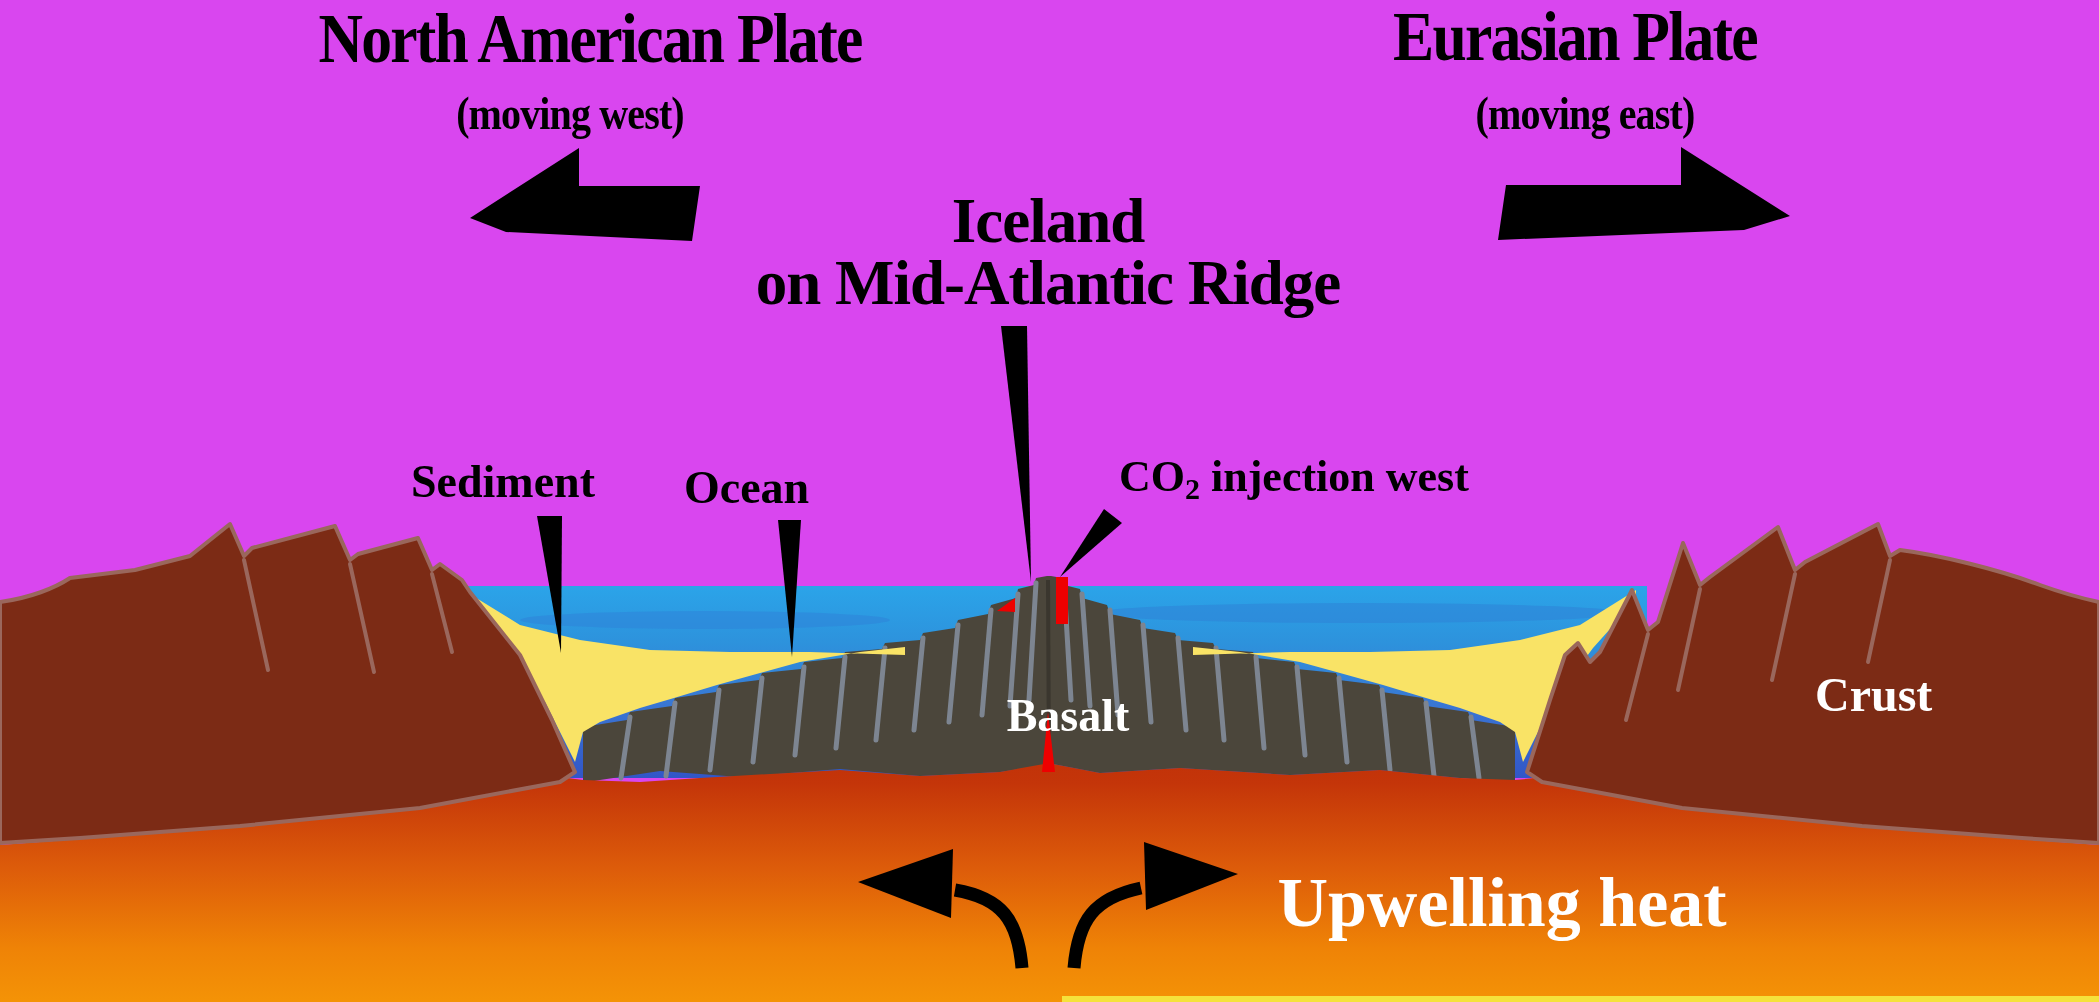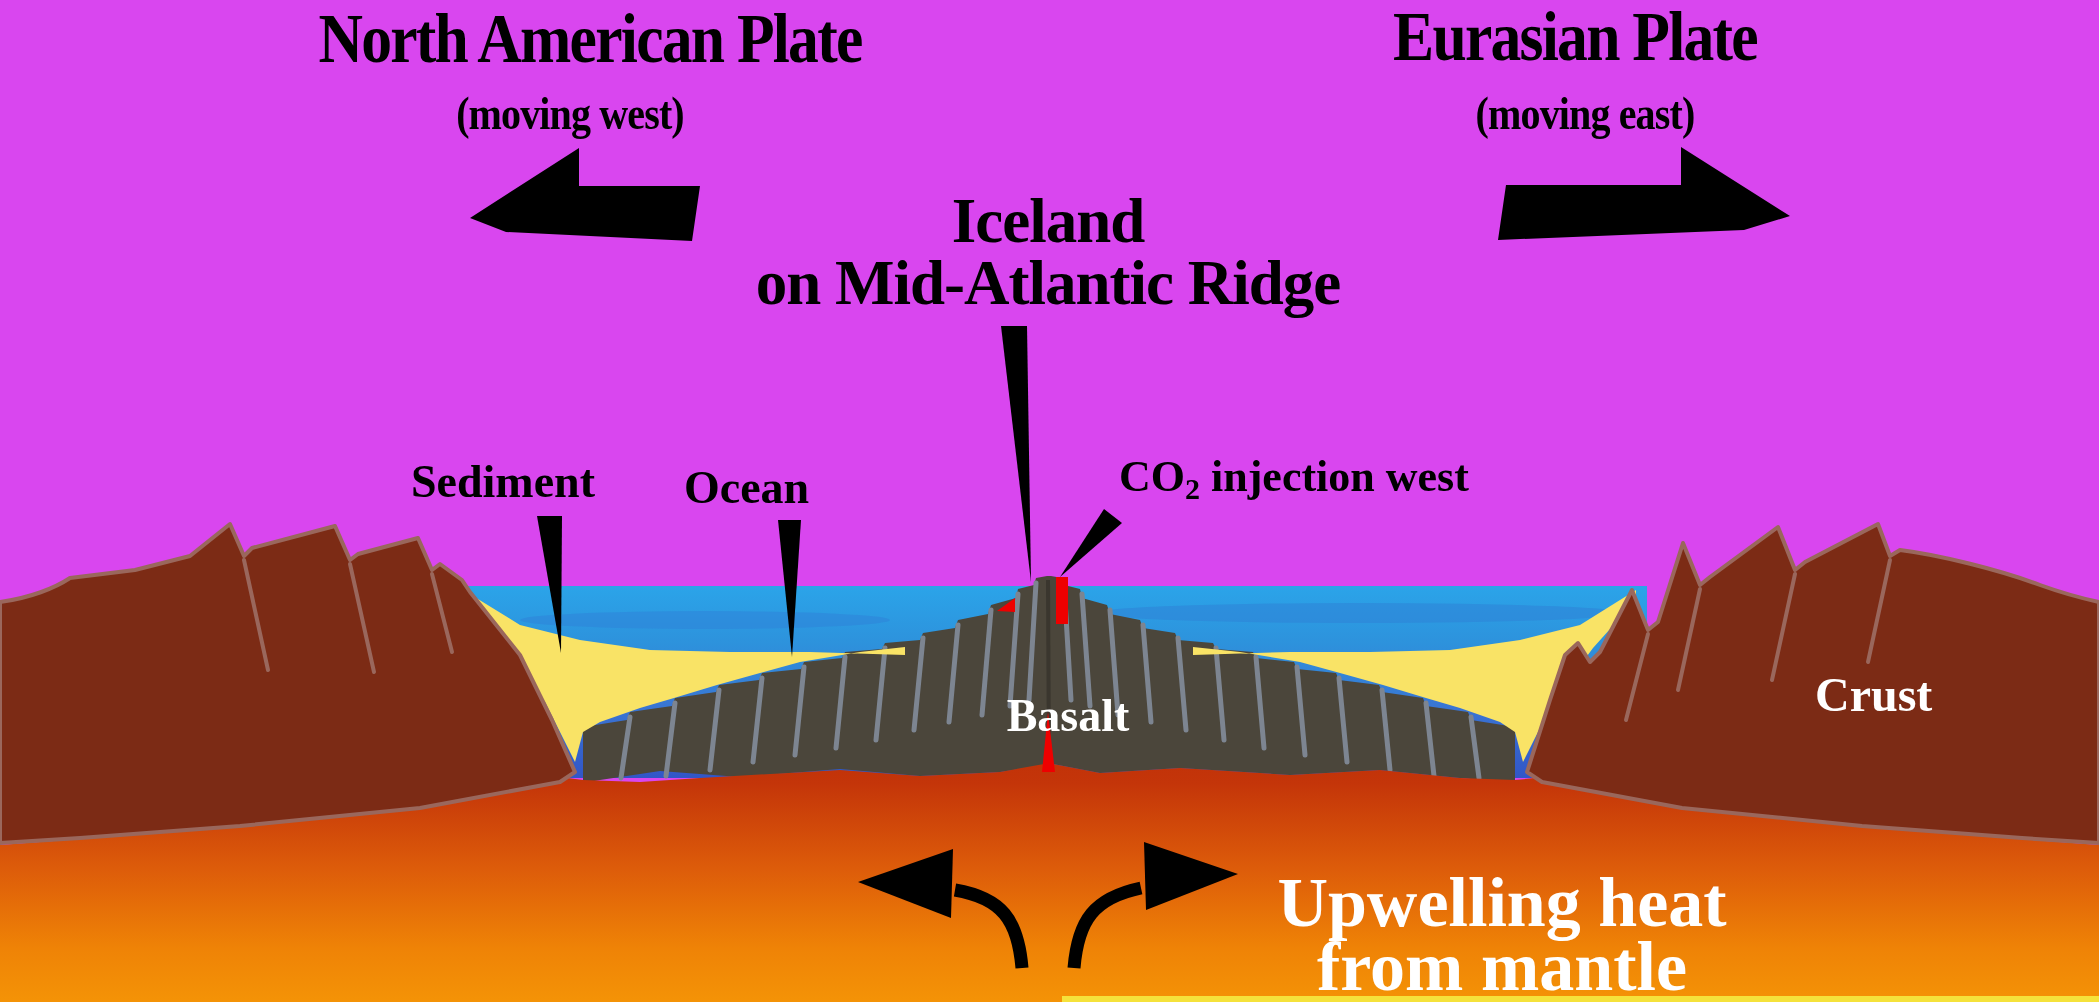--- a/index.html
+++ b/index.html
@@ -194,15 +194,14 @@
 
   <div class="lbl mid-label" style="left:411px;top:458px;">Sediment</div>
   <div class="lbl mid-label" style="left:684px;top:464px;">Ocean</div>
 
   <div class="lbl co2-label" style="left:1119px;top:454px;"><span>CO</span><sub>2</sub><span> injection west</span></div>
 
   <div class="lbl mid-label white center" style="left:968px;top:692px;width:200px;">Basalt</div>
   <div class="lbl mid-label white" style="left:1815px;top:670px;font-size:48px;text-align:right;">Crust</div>
 
   <div class="lbl upwell white center" style="left:1202px;top:866px;width:600px;">Upwelling heat</div>
-  <div class="lbl upwell white center" style="left:1202px;top:930px;width:600px;">from mantle</div>
 
 </div>
 
 </body></html>

